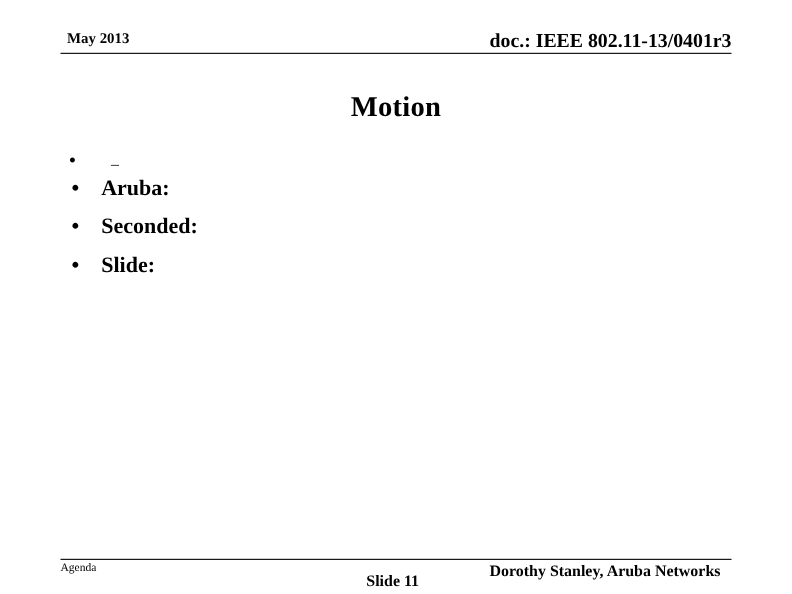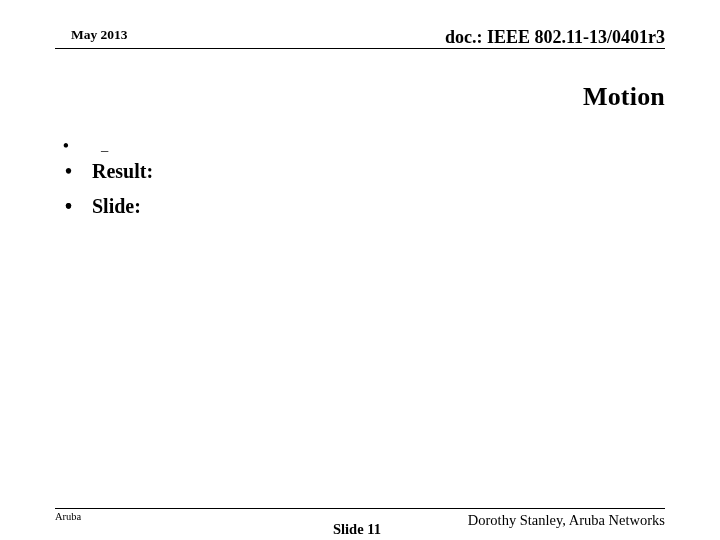--- a/index.html
+++ b/index.html
@@ -26,42 +26,42 @@
     position: absolute;
     left: 55px;
     top: 27px;
     width: 610px;
     height: 22px;
     border-bottom: 1.5px solid #000;
     box-sizing: border-box;
   }
   .header-left {
     position: absolute;
-    left: 16px;
+    left: 6px;
     top: 0;
     font-size: 13.5px;
     font-weight: bold;
     white-space: nowrap;
   }
   .header-right {
     position: absolute;
     right: 0;
     top: 0;
     font-size: 18px;
     font-weight: bold;
     white-space: nowrap;
   }
 
   
   .title {
     position: absolute;
     left: 55px;
     top: 82px;
     width: 610px;
-    text-align: right;
+    text-align: center;
     font-size: 26px;
     font-weight: bold;
     letter-spacing: 0.2px;
   }
 
   
   .body {
     position: absolute;
     left: 55px;
     top: 136px;
@@ -131,24 +131,24 @@
   }
   .footer-slide {
     position: absolute;
     left: 333px;
     top: 521px;
     font-size: 14.5px;
     font-weight: bold;
   }
   .footer-author {
     position: absolute;
-    right: 55px;
+    right: 65px;
     top: 512px;
     font-size: 14.5px;
-    font-weight: normal;
+    font-weight: bold;
     white-space: nowrap;
   }
 </style>
 </head>
 <body>
 
 <div class="slide">
 
   <div class="header">
     <span class="header-left">May 2013</span>
@@ -164,32 +164,33 @@
     </div>
 
     <div class="bullet2">
       <span class="marker">–</span>
     </div>
 
     <div class="gap"></div>
 
     <div class="bullet-big">
       <span class="marker">•</span>
-      <span>Result:</span>
+      <span>Aruba:</span>
     </div>
 
     <div class="bullet-big">
       <span class="marker">•</span>
+      <span>Seconded:</span>
     </div>
 
     <div class="bullet-big">
       <span class="marker">•</span>
       <span>Slide:</span>
     </div>
 
   </div>
 
   <div class="footer-rule"></div>
-  <div class="footer-agenda">Aruba</div>
+  <div class="footer-agenda">Agenda</div>
   <div class="footer-slide">Slide 11</div>
   <div class="footer-author">Dorothy Stanley, Aruba Networks</div>
 
 </div>
 
 </body></html>

